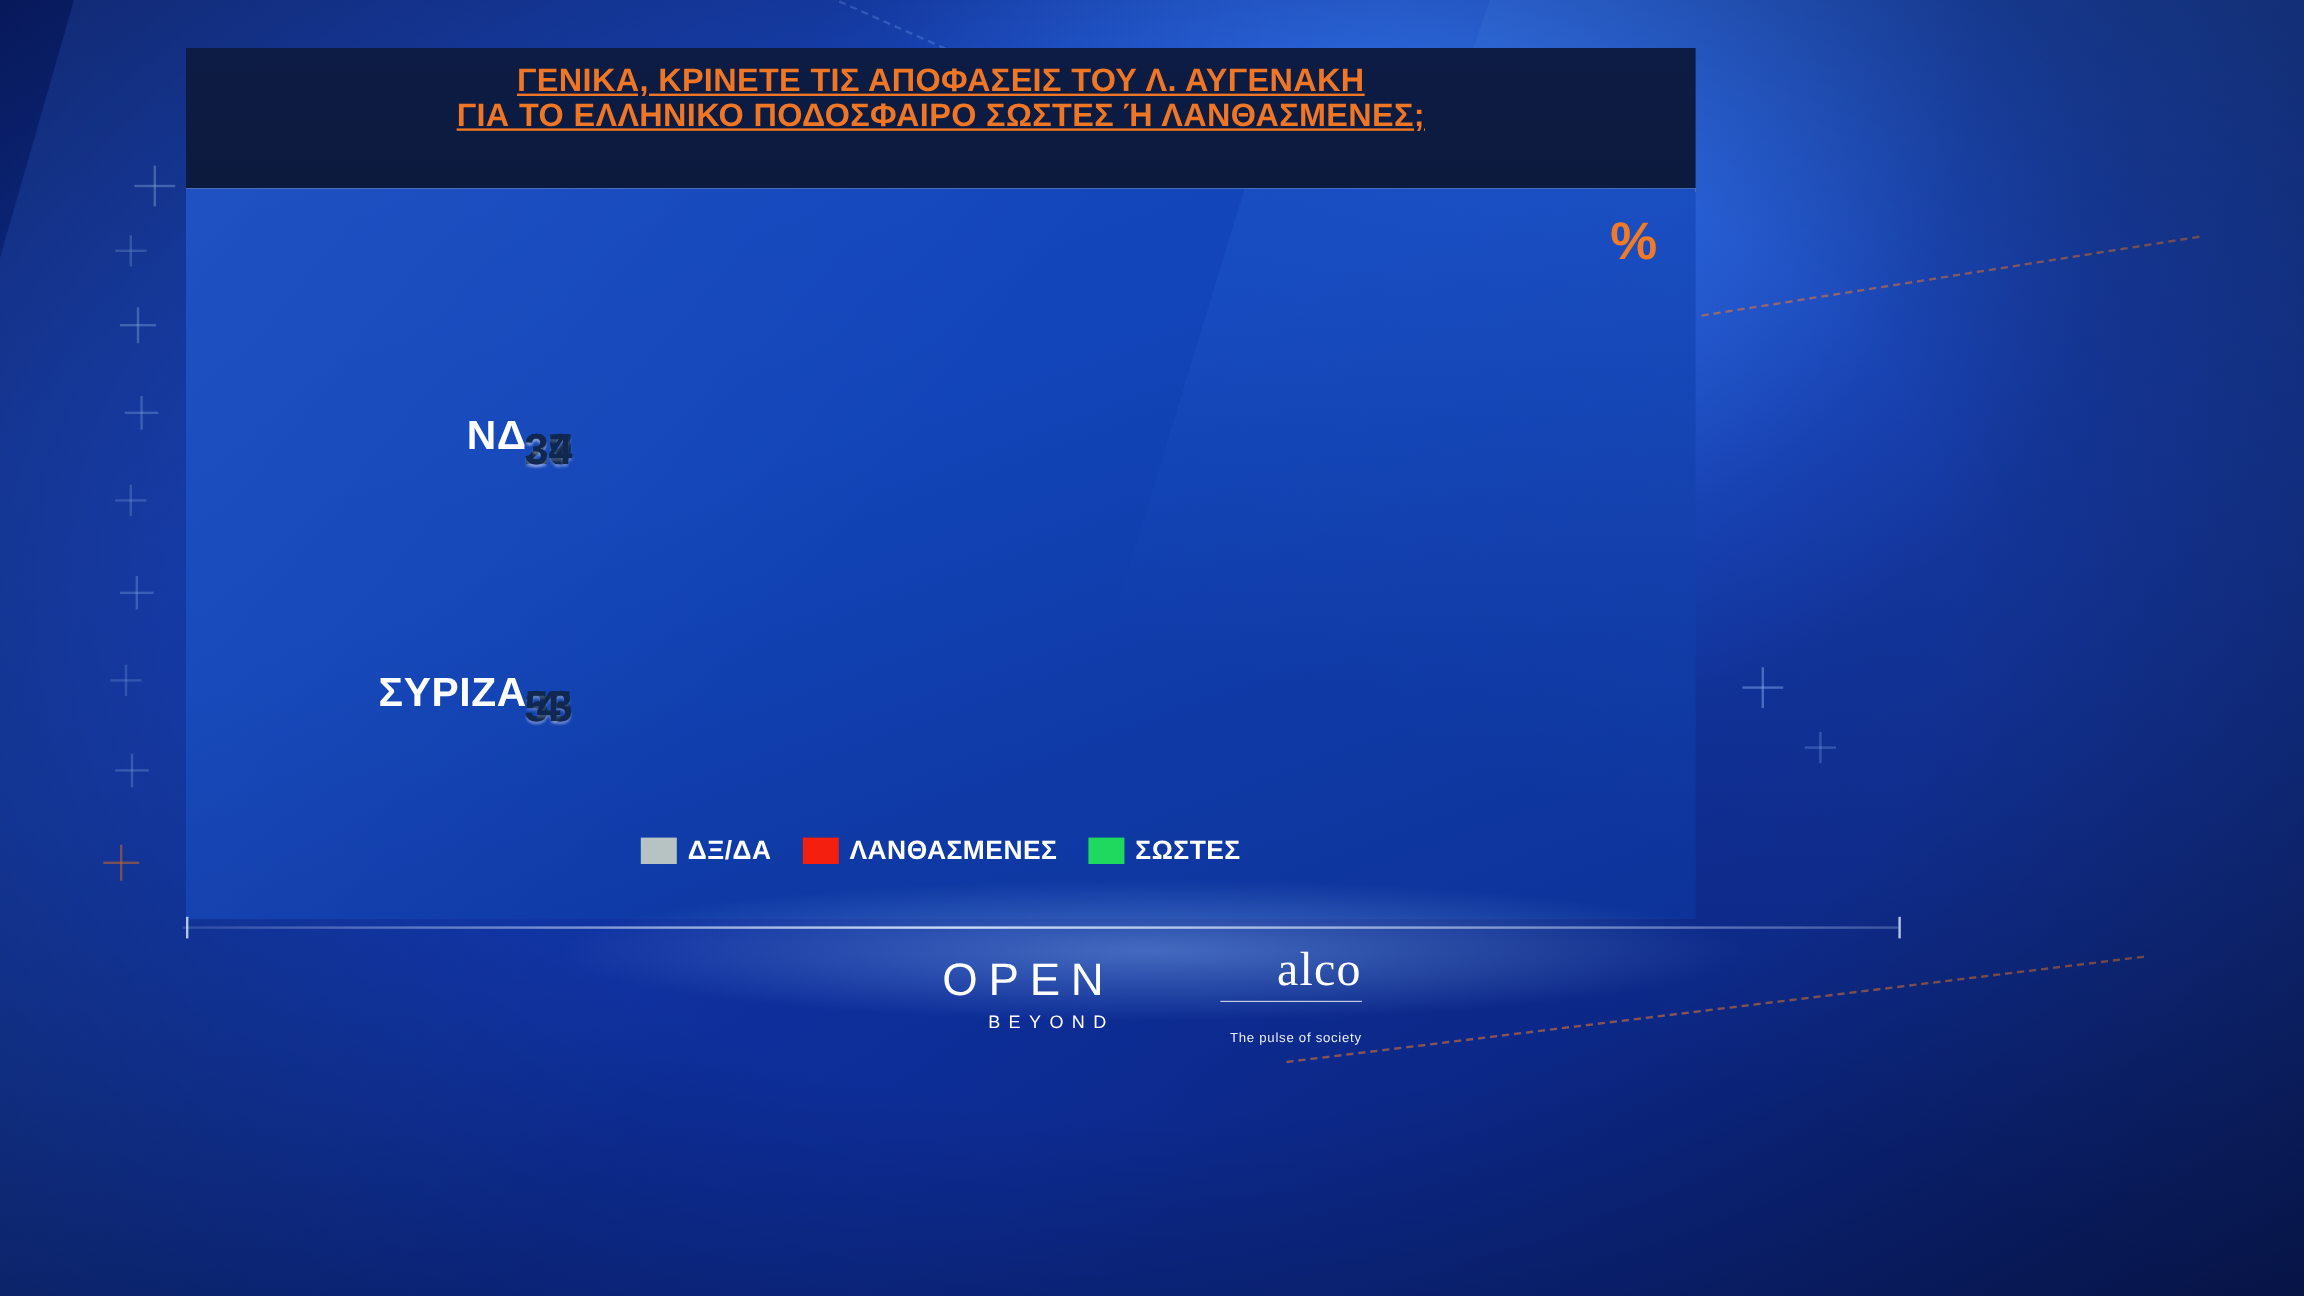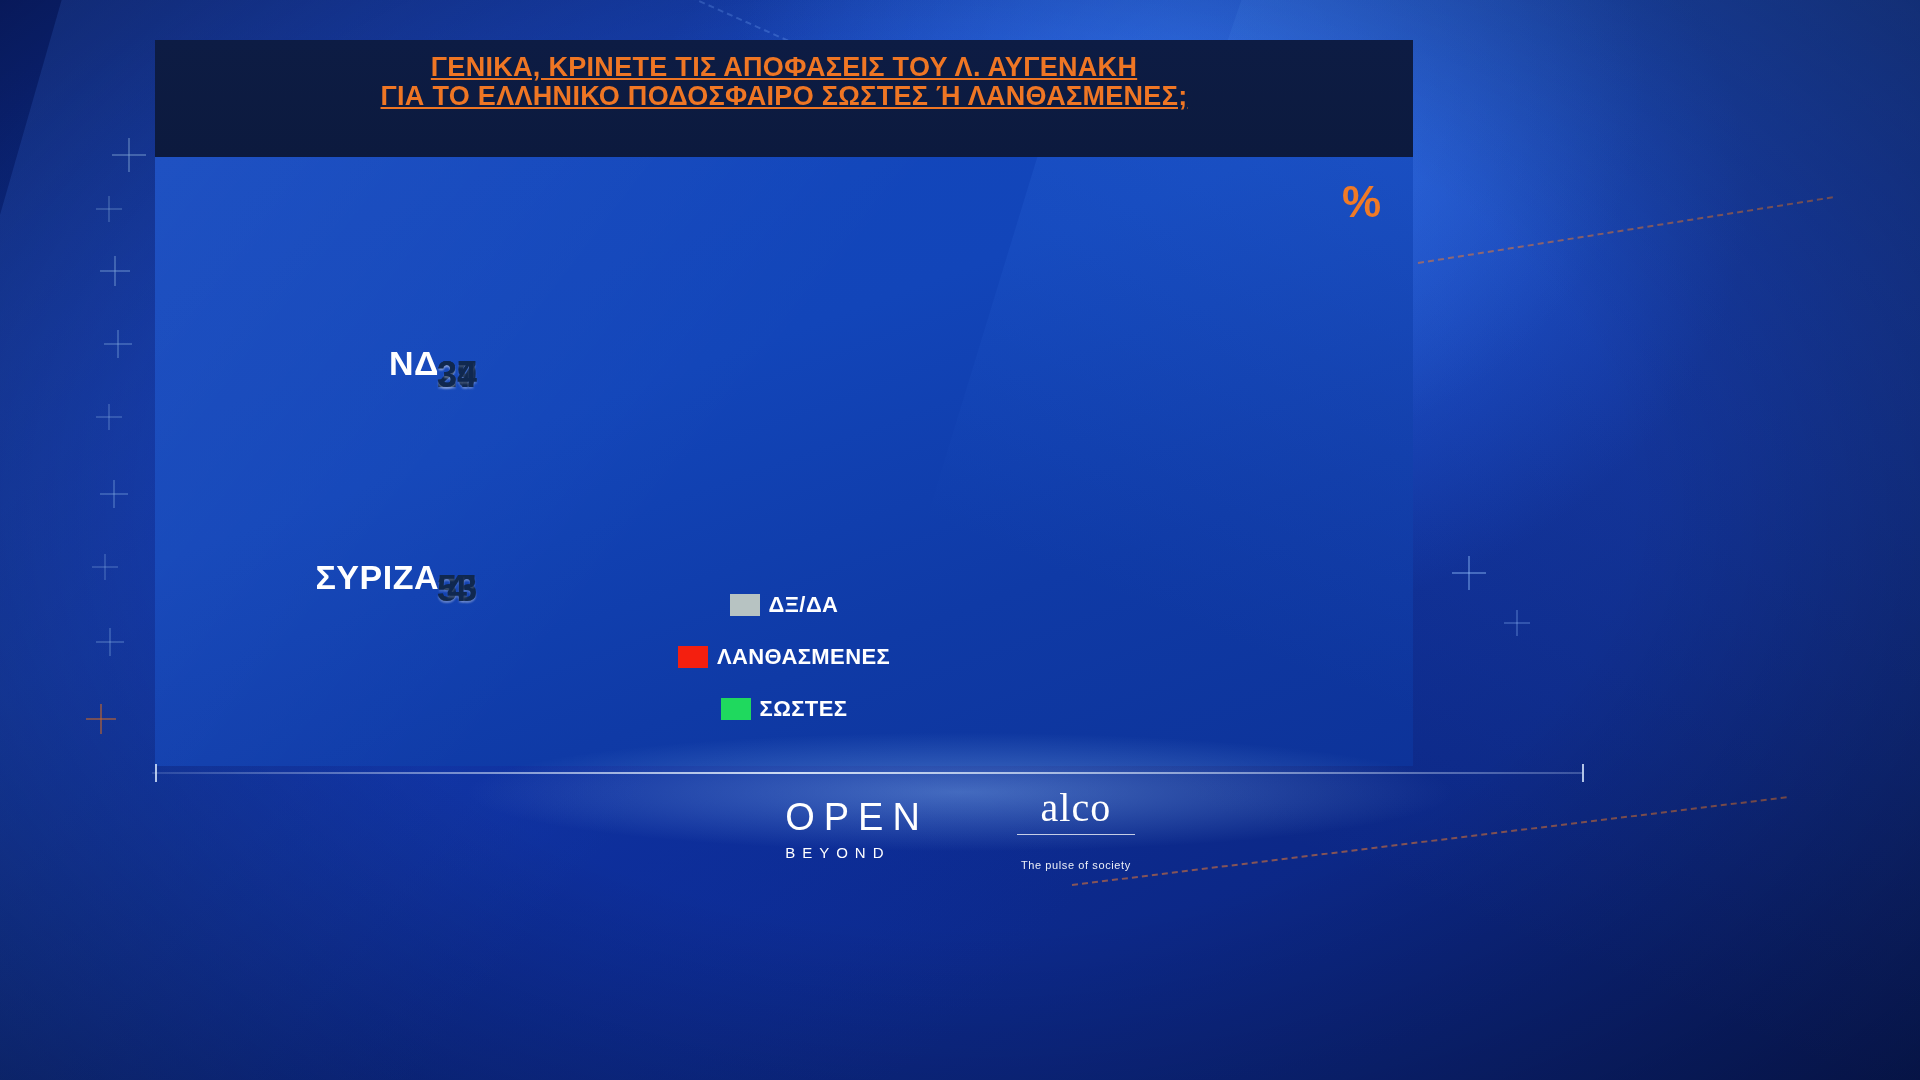--- a/index.html
+++ b/index.html
@@ -124,21 +124,21 @@
   .seg.c-grey  .base3d { background:#7e918f; }
   .seg.c-red   .face { background:linear-gradient(105deg,#fa5a36 0%, #fb4a28 42%, #f8331a 100%); }
   .seg.c-red   .base3d { background:#c41c08; }
   .seg.c-green .face { background:linear-gradient(105deg,#2ae06a 0%, #1ddb5e 45%, #16d455 100%); }
   .seg.c-green .base3d { background:#059737; }
   .seg.c-red .val, .seg.c-green .val { color:#10284f; }
 
   
   .legend {
     position:absolute; left:0; right:0; bottom:44px;
-    display:flex; justify-content:center; align-items:center; gap:26px;flex-direction:column;
+    display:flex; justify-content:center; align-items:center; gap:26px;
   }
   .leg-item { display:flex; align-items:center; gap:9px; }
   .sw { width:30px; height:22px; display:block; }
   .sw.grey  { background:#b7c3c2; }
   .sw.red   { background:#f41f0f; }
   .sw.green { background:#1fd95e; }
   .leg-label { color:#ffffff; font-size:22px; font-weight:bold; letter-spacing:.4px; }
 
   
   #footer { position:absolute; left:0; right:0; top:766px; height:314px; }
@@ -151,24 +151,24 @@
     background:radial-gradient(ellipse at center, rgba(150,200,255,.40) 0%, rgba(150,200,255,0) 70%);
   }
   .tick { position:absolute; width:2px; height:18px; background:rgba(220,235,255,.8); }
   .tick.l { left:155px; top:-2px; }
   .tick.r { right:336px; top:-2px; }
 
   .logos {
     position:absolute; left:0; right:0; top:22px;
     display:flex; justify-content:center; align-items:center; gap:88px;
   }
-  .logo-open { text-align:left; color:#fff; }
+  .logo-open { text-align:right; color:#fff; }
   .logo-open .mark { font-size:38px; letter-spacing:9px; font-weight:300; line-height:1; }
   .logo-open .sub { font-size:15px; letter-spacing:7px; margin-top:8px; font-weight:300; }
-  .logo-alco { text-align:center; color:#fff; }
+  .logo-alco { text-align:right; color:#fff; }
   .logo-alco .mark { font-size:40px; letter-spacing:1px; font-weight:300; line-height:1; font-family:"Liberation Serif", serif; }
   .logo-alco .sub { font-size:11px; letter-spacing:.6px; margin-top:24px; opacity:.92; }
   .logo-alco .rule { width:118px; height:1px; background:rgba(255,255,255,.75); margin:6px auto 0; }
 </style>
 </head>
 <body>
 
 <div id="bg">
   <div class="bg-base"></div>
   <div class="bg-sheen-1"></div>

